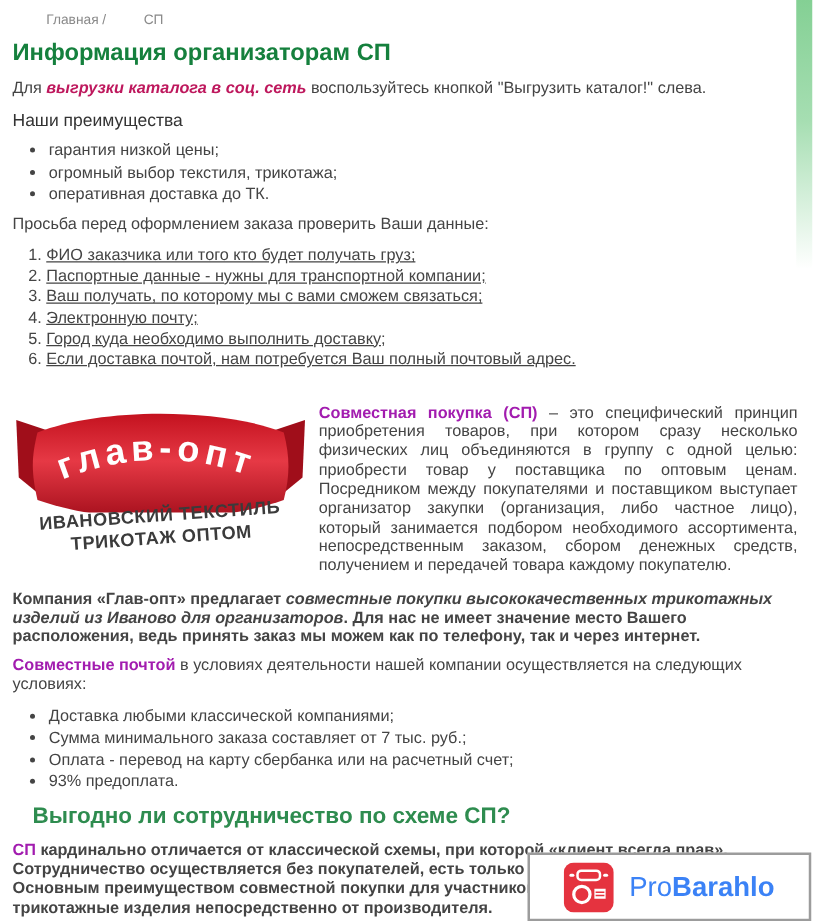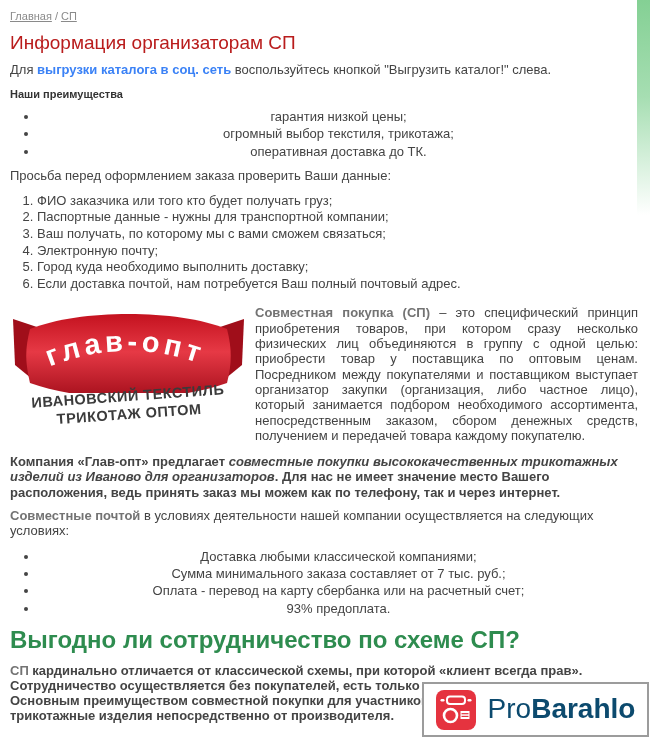--- a/index.html
+++ b/index.html
@@ -12,54 +12,54 @@
     position: relative;
     padding: 10px 12px 0 10px;
     line-height: 1.15;
   }
   .green-strip {
     position: absolute; top: 0; right: 0;
     width: 13px; height: 215px;
     background: linear-gradient(to bottom, #84d094 0%, #a6deb2 45%, rgba(255,255,255,0) 100%);
   }
   .breadcrumb { font-size: 11px; color: #8a8a8a; margin-bottom: 9px; }
-  .breadcrumb a { color: #8a8a8a; text-decoration: underline; cursor: pointer; }
+  .breadcrumb a { color: #8a8a8a; cursor: pointer; margin-left: 27px; }
   .breadcrumb .sep { margin: 0 3px; text-decoration: none; }
-  h1.page-title { font-size: 19px; font-weight: 400; color: #b91c1c; margin: 0 0 9px 0; line-height: 1.2; }
+  h1.page-title { font-size: 19px; font-weight: 700; color: #15803d; margin: 0 0 9px 0; line-height: 1.2; }
   p { margin: 0 0 9px 0; }
   p.intro { margin-bottom: 10px; }
-  h3.sub-heading { font-size: 11px; font-weight: 700; color: #333; margin: 3px 0 7px 0; }
-  ul.plain-list { margin: 0 0 9px 0; padding-left: 29px; text-align: center; }
+  h3.sub-heading { font-size: 14px; font-weight: 400; color: #333; margin: 3px 0 7px 0; }
+  ul.plain-list { margin: 0 0 9px 0; padding-left: 29px; }
   ul.plain-list li { line-height: 1.18; padding: 1px 0; }
   ol.num-list { margin: 0 0 9px 0; padding-left: 27px; }
   ol.num-list li { line-height: 1.12; padding: 1px 0; }
-  ol.num-list.spacer-after { margin-bottom: 13px; }
-  b.term { color: #737373; }
+  ol.num-list.spacer-after { margin-bottom: 26px; text-decoration: underline; }
+  b.term { color: #a21caf; }
   .logo-row { display: flex; align-items: flex-start; margin-bottom: 11px; }
   .logo-box { width: 237px; flex: 0 0 237px; padding-top: 2px; }
   .logo-caption {
     text-align: center; font-weight: 700; color: #3b3b3b;
     font-size: 14.5px; letter-spacing: 0.5px; line-height: 1.25;
     transform: rotate(-4deg); margin-top: -10px;
   }
   .sp-def { flex: 1; padding-left: 8px; text-align: justify; line-height: 1.18; }
-  h2.benefit-heading { font-size: 24px; font-weight: 700; color: #2e8c4f; margin: 4px 0 8px 0; line-height: 1.2; }
+  h2.benefit-heading { font-size: 18px; font-weight: 700; color: #2e8c4f; margin: 4px 0 8px 16px; line-height: 1.2; }
   .para-tight { line-height: 1.17; font-weight: bold; }
   .watermark {
     position: absolute; right: 1px; bottom: 0;
     width: 227px; height: 55px;
     background: #fff; border: 2px solid #9c9c9c;
     display: flex; align-items: center; justify-content: center;
     gap: 12px; cursor: pointer;
   }
-  .wm-text { font-size: 28px; color: #0c4a6e; white-space: nowrap; }
+  .wm-text { font-size: 22px; color: #3b82f6; white-space: nowrap; }
   .wm-text .light { font-weight: 400; }
   .wm-text .boldpart { font-weight: 700; }
   .italic { font-style: italic; }
-  .bold-italic { font-weight: 700; color: #3b82f6; }
+  .bold-italic { font-weight: 700; font-style: italic; color: #be185d; }
 </style>
 </head>
 <body>
 
 <div class="green-strip"></div>
 
 <div class="breadcrumb">
   <a>Главная</a><span class="sep">/</span><a>СП</a>
 </div>
 

